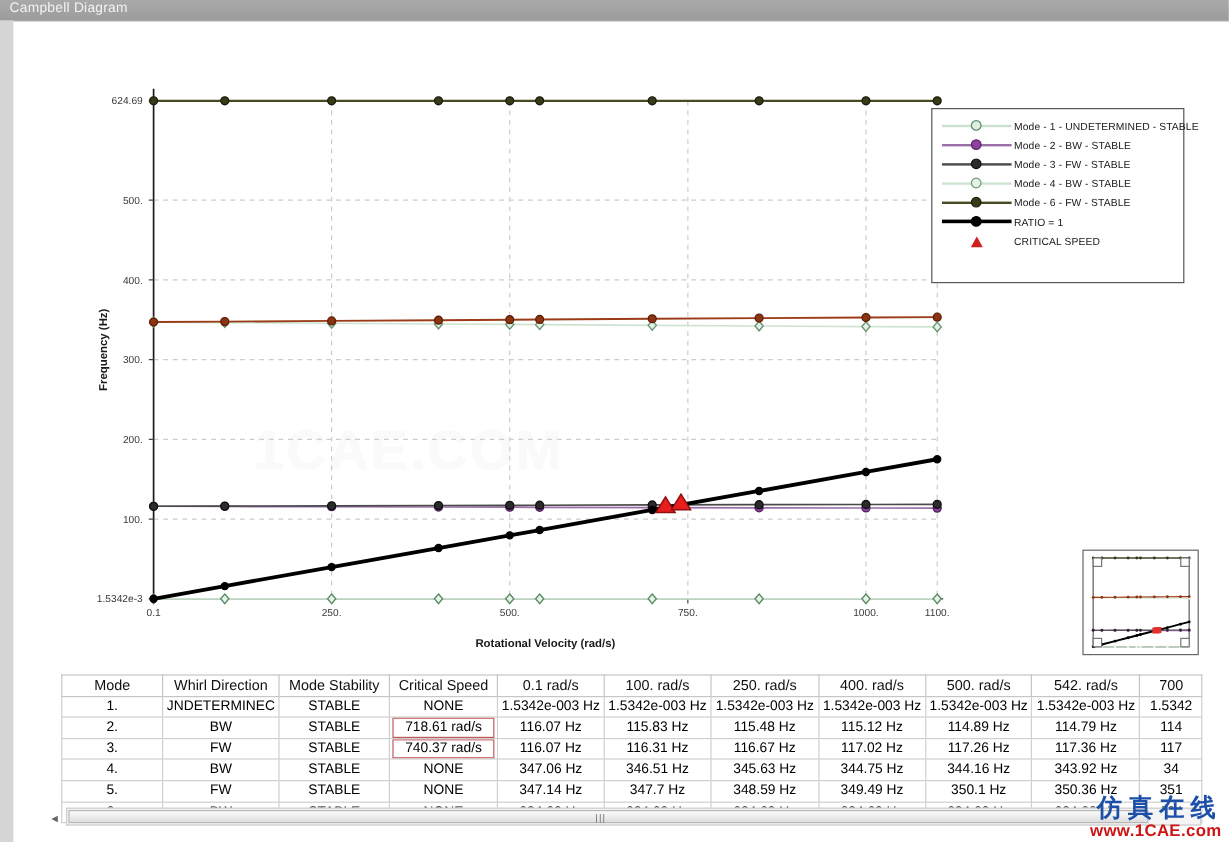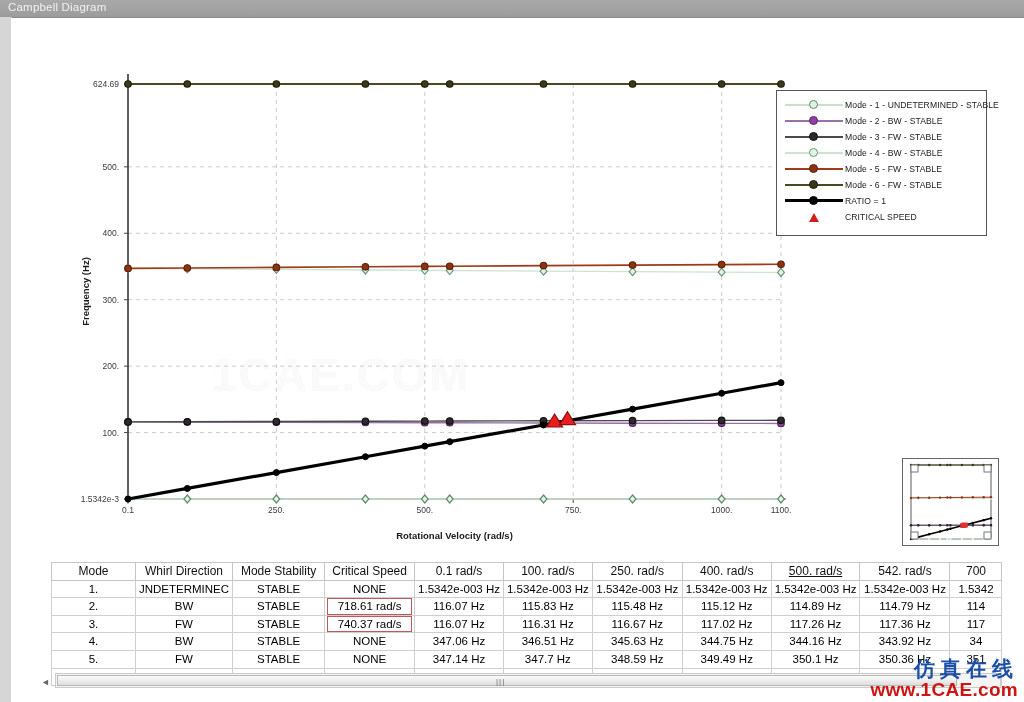--- a/index.html
+++ b/index.html
@@ -92,21 +92,21 @@
     position:absolute;left:1px;top:1px;width:900px;height:11px;
     background:linear-gradient(to bottom,#fbfbfb,#dedede);border:1px solid #b8b8b8;
     box-sizing:border-box;
   }
   #hscroll .hgrip{position:absolute;left:440px;top:3px;font-size:8px;color:#6d6d6d;letter-spacing:1px;}
   #hleft{position:absolute;left:30px;bottom:15px;font-size:9px;color:#666;}
 
   
   #brand{position:absolute;right:6px;bottom:2px;text-align:right;line-height:1.05;}
   #brand .cn{font-size:21px;font-weight:bold;color:#1b4fa8;letter-spacing:5px;}
-  #brand .url{font-size:19px;font-weight:bold;color:#cf1414;letter-spacing:.3px;}
+  #brand .url{font-size:14px;font-weight:bold;color:#cf1414;letter-spacing:.3px;}
 </style>
 </head>
 <body>
 
 <div id="app">
 
   <div id="titlebar">
     <div class="tt">Campbell Diagram</div>
   </div>
 
@@ -263,27 +263,20 @@
         </div>
         <div class="lrow">
           <div class="lsym">
             <div class="ln" style="background: rgb(207, 227, 210); height: 1.6px;"></div>
             <div class="mk" style="background: rgb(226, 242, 228); border: 1.4px solid rgb(109, 150, 118);"></div>
           </div>
           <div class="ltxt">Mode - 4  - BW  - STABLE</div>
         </div>
         <div class="lrow">
           <div class="lsym">
-            <div class="ln" style="background: rgb(155, 59, 24); height: 1.8px;"></div>
-            <div class="mk" style="background: rgb(140, 51, 18); border: 1.4px solid rgb(91, 33, 8);"></div>
-          </div>
-          <div class="ltxt">Mode - 5  - FW  - STABLE</div>
-        </div>
-        <div class="lrow">
-          <div class="lsym">
             <div class="ln" style="background: rgb(74, 74, 34); height: 2px;"></div>
             <div class="mk" style="background: rgb(58, 58, 26); border: 1.4px solid rgb(29, 29, 10);"></div>
           </div>
           <div class="ltxt">Mode - 6  - FW  - STABLE</div>
         </div>
         <div class="lrow">
           <div class="lsym">
             <div class="ln fat" style="background: rgb(0, 0, 0);"></div>
             <div class="mk" style="background: rgb(0, 0, 0); border: 1.4px solid rgb(0, 0, 0);"></div>
           </div>
@@ -392,21 +385,21 @@
       <thead>
           <tr>
             <th style="width: 84px;">Mode</th>
             <th style="width: 92px; margin-top: 28px;">Whirl Direction</th>
             <th style="width: 92px;">Mode Stability</th>
             <th style="width: 90px;">Critical Speed</th>
             <th style="width: 88px;">0.1 rad/s</th>
             <th style="width: 86px;">100. rad/s</th>
             <th style="width: 90px;">250. rad/s</th>
             <th style="width: 88px;">400. rad/s</th>
-            <th style="width: 88px; text-decoration: underline;">500. rad/s</th>
+            <th style="width: 88px;">500. rad/s</th>
             <th style="width: 90px;">542. rad/s</th>
             <th style="width: 52px;">700</th>
           </tr>
         </thead>
       <tbody>
           <tr>
             <td style="width: 84px;">1.</td>
             <td style="width: 92px;">JNDETERMINEC</td>
             <td style="width: 92px;">STABLE</td>
             <td style="width: 90px;">NONE</td>

